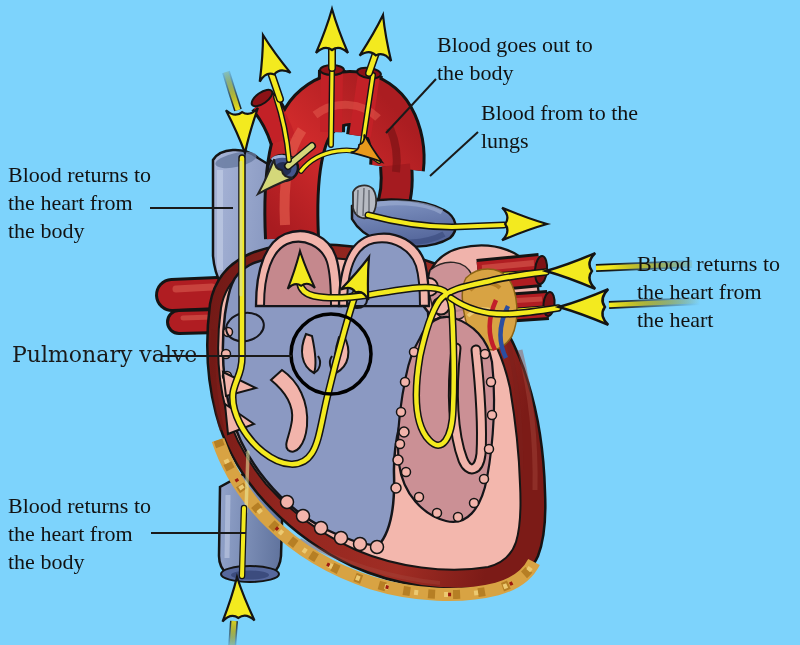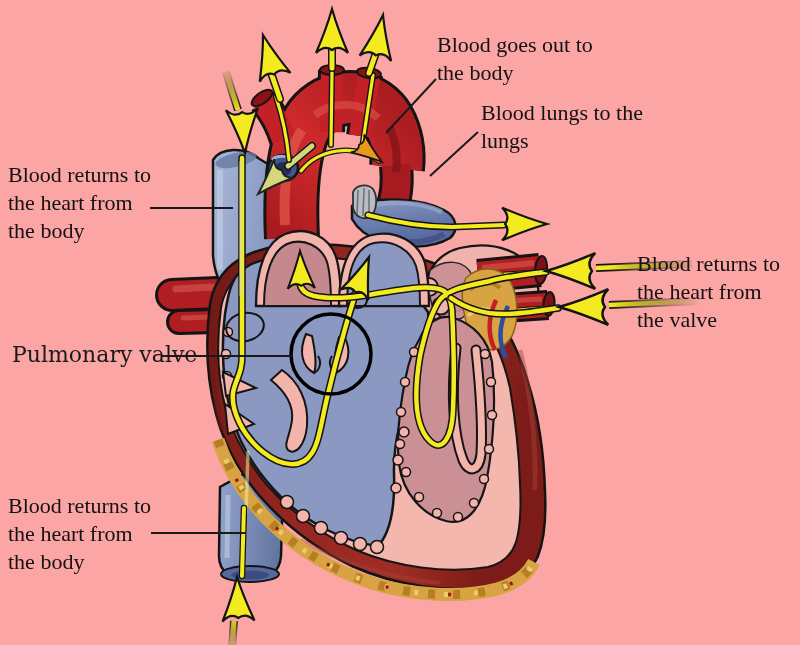--- a/index.html
+++ b/index.html
@@ -1,16 +1,16 @@
 <!DOCTYPE html>
 <html><head>
 <meta charset="utf-8">
 <style>
   html,body{margin:0;padding:0;background:#ffffff;}
-  #stage{position:relative;width:800px;height:645px;background:#fca5a5;overflow:hidden;
+  #stage{position:relative;width:800px;height:645px;background:#7dd3fc;overflow:hidden;
          font-family:"Liberation Serif", serif;}
   #art{position:absolute;left:0;top:0;}
   .lbl{position:absolute;color:#121212;font-size:22px;line-height:28px;white-space:nowrap;}
   .lbl div{white-space:nowrap;}
   .lbl-valve{position:absolute;color:#1a1a1a;font-family:"DejaVu Serif", serif;font-size:22px;line-height:24px;white-space:nowrap;}
 </style>
 </head>
 <body>
 
 <div id="stage">
@@ -317,32 +317,32 @@
     <line x1="162" y1="356" x2="292" y2="356"></line>
     <line x1="151" y1="533" x2="246" y2="533"></line>
   </g>
 </svg>
 
   <div class="lbl" style="left:437px;top:31px;">
     <div>Blood goes out to</div>
     <div>the body</div>
   </div>
   <div class="lbl" style="left:481px;top:99px;">
-    <div>Blood lungs to the</div>
+    <div>Blood from to the</div>
     <div>lungs</div>
   </div>
   <div class="lbl" style="left:8px;top:161px;">
     <div>Blood returns to</div>
     <div>the heart from</div>
     <div>the body</div>
   </div>
   <div class="lbl" style="left:637px;top:250px;">
     <div>Blood returns to</div>
     <div>the heart from</div>
-    <div>the valve</div>
+    <div>the heart</div>
   </div>
   <div class="lbl-valve" style="left:12px;top:343px;">
     <span>Pulmonary valve</span>
   </div>
   <div class="lbl" style="left:8px;top:492px;">
     <div>Blood returns to</div>
     <div>the heart from</div>
     <div>the body</div>
   </div>
 </div>

